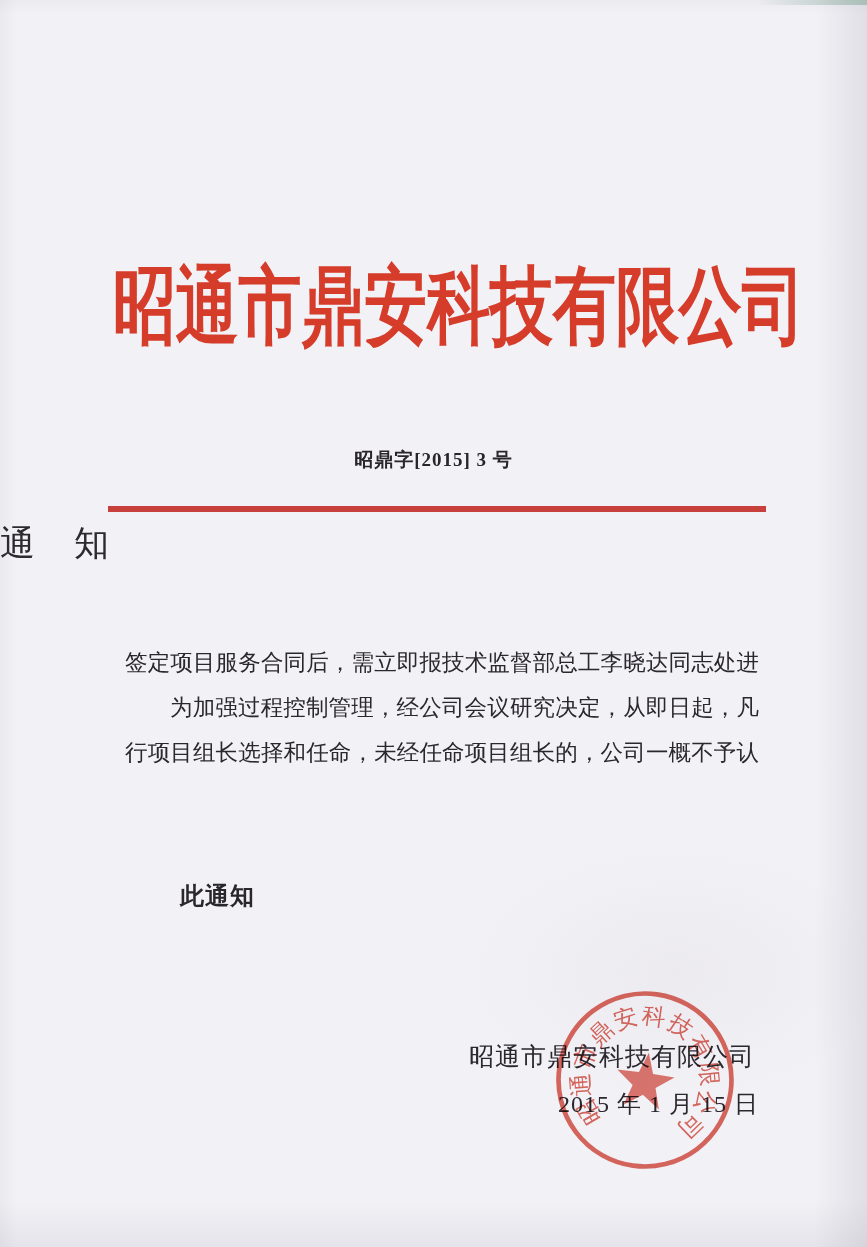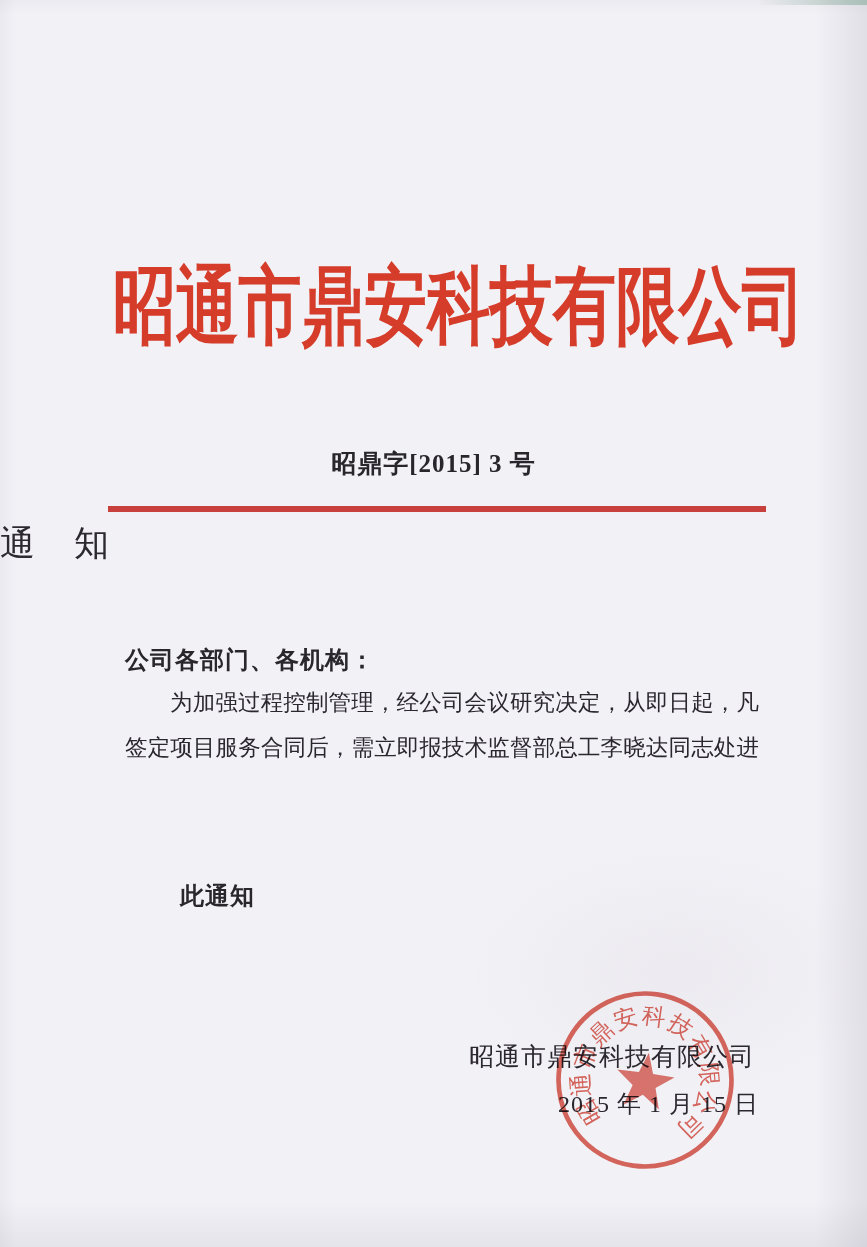--- a/index.html
+++ b/index.html
@@ -28,21 +28,21 @@
     position:absolute; top:256px; left:0; width:100%;
     text-align:center;
     font-size:85px; font-weight:bold; line-height:100px;
     color:var(--title-red,#d53c2a);
     transform:scaleX(0.74);
     white-space:nowrap;
   }
   .doc-number{
     position:absolute; top:447px; left:0; width:100%;
     text-align:center;
-    font-size:25px; font-weight:bold; letter-spacing:1px;
+    font-size:19px; font-weight:bold; letter-spacing:1px;
     color:#28252b;
     font-family:Liberation Serif, serif;
   }
   .red-rule{
     position:absolute; top:506px; left:108px;
     width:658px; height:6px;
     background:var(--rule-red,#c8403c);
   }
   .notice-title{
     position:absolute; top:520px; left:0; width:100%;
@@ -113,23 +113,23 @@
 
   <div class="company-title">昭通市鼎安科技有限公司</div>
 
   <div class="doc-number">昭鼎字[2015] 3 号</div>
 
   <div class="red-rule"></div>
 
   <div class="notice-title">通　知</div>
 
   <div class="body-block">
-    <div class="salutation">公司各部门、各机构：</div>
+    <div class="body-line">签定项目服务合同后，需立即报技术监督部总工李晓达同志处进</div>
     <div class="body-line first">为加强过程控制管理，经公司会议研究决定，从即日起，凡</div>
-    <div class="body-line">签定项目服务合同后，需立即报技术监督部总工李晓达同志处进</div>
+    <div class="body-line">行项目组长选择和任命，未经任命项目组长的，公司一概不予认</div>
   </div>
 
   <div class="closing">此通知</div>
 
   <div class="signature-company">昭通市鼎安科技有限公司</div>
 
   <div class="signature-date">2015 年 1 月 15 日</div>
 
   <div class="stamp">
     <svg viewBox="0 0 200 200" id="stamp-svg">

